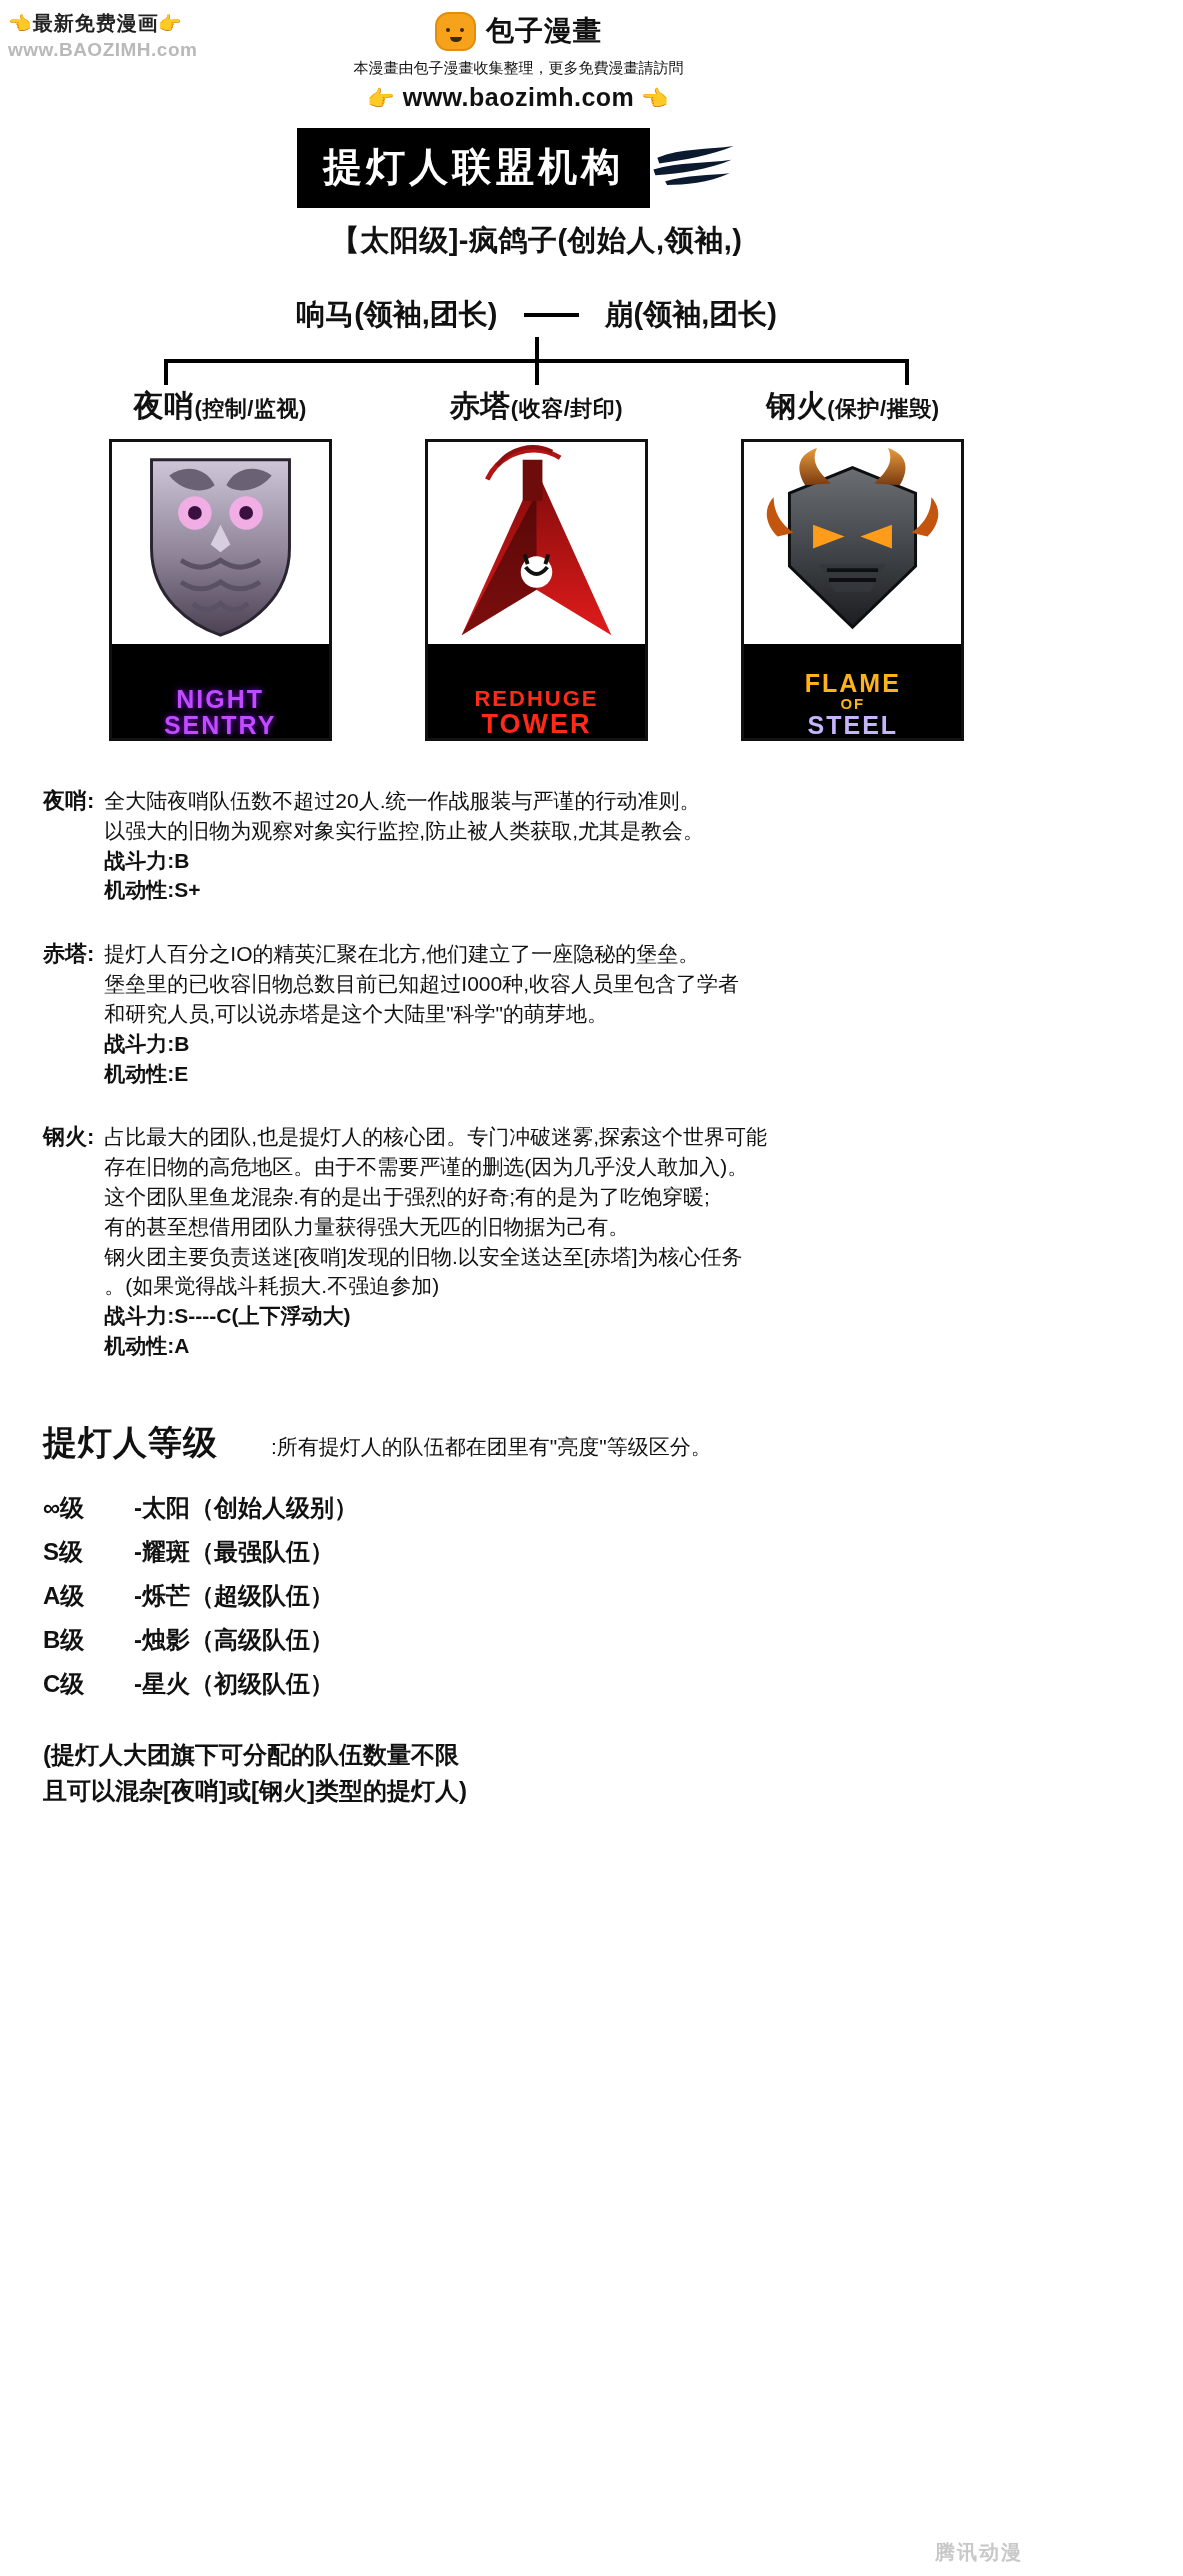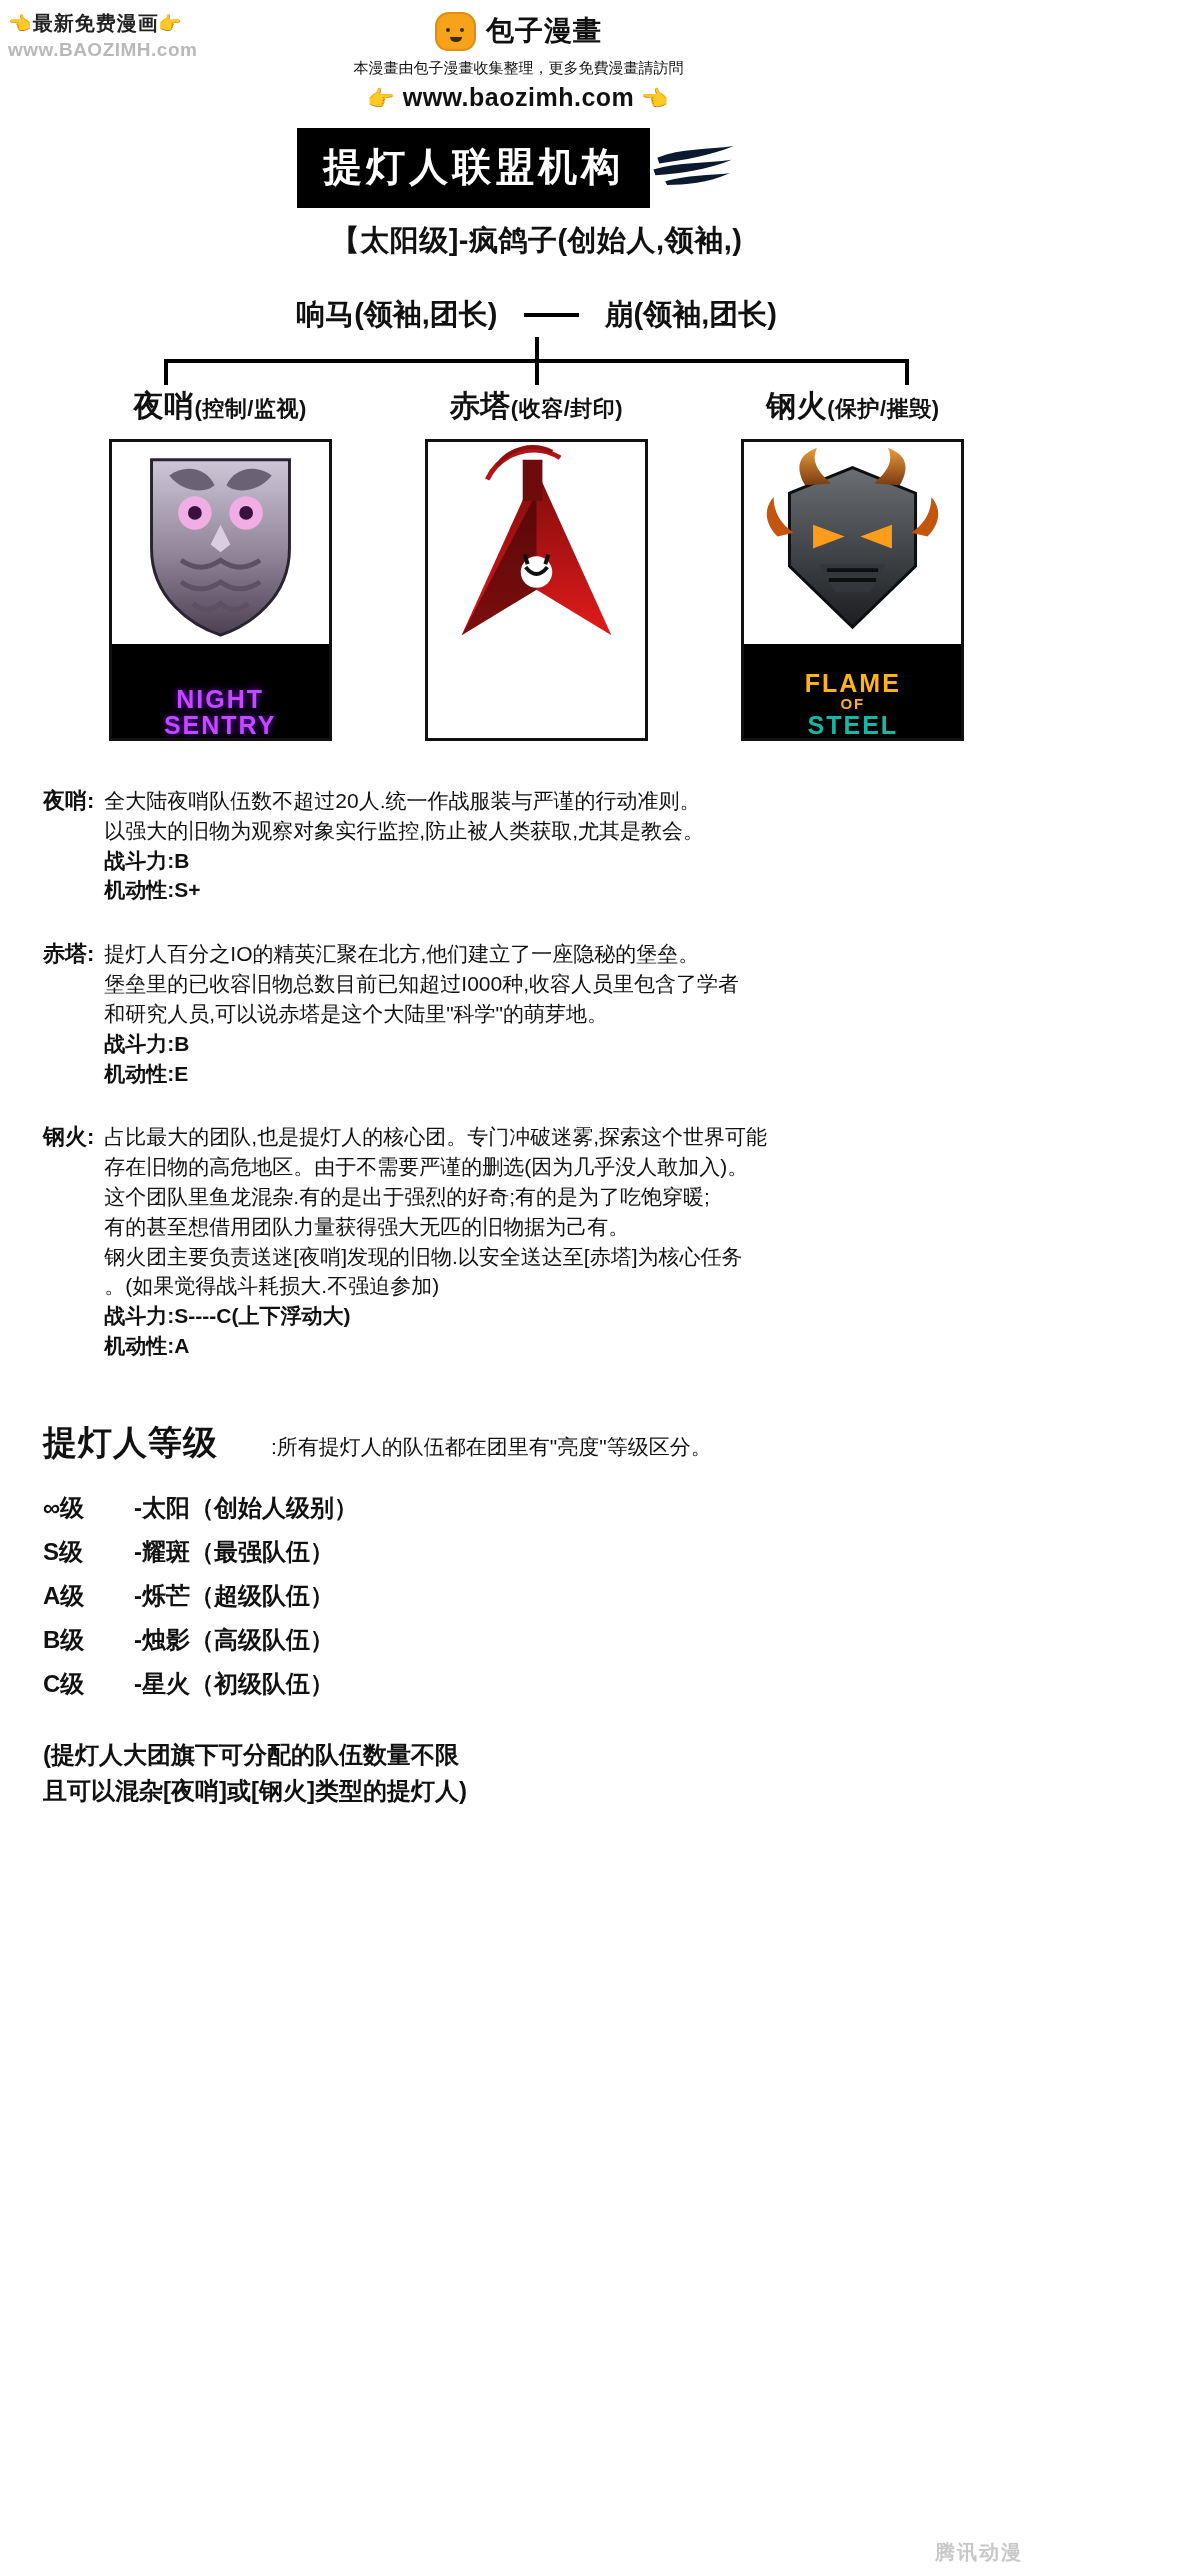--- a/index.html
+++ b/index.html
@@ -90,21 +90,21 @@
   .emblem .name{
     position:absolute;left:0;right:0;bottom:0;height:94px;background:#000;
     display:flex;flex-direction:column;align-items:center;justify-content:flex-end;
     font-weight:bold;letter-spacing:2px;line-height:1.05;
   }
   .nm-night{color:#c04bff;font-size:25px;text-shadow:0 0 6px #7a00d0;}
   .nm-red1{color:#ff2a1a;font-size:22px;}
   .nm-red2{color:#ff2a1a;font-size:27px;}
   .nm-fl1{color:#ffb21a;font-size:25px;}
   .nm-fl2{color:#ffb21a;font-size:15px;}
-  .nm-fl3{color:#14b8a6;font-size:25px;}
+  .nm-fl3{color:#c4b5fd;font-size:25px;}
 
   
   .desc-block{margin:0 0 0 0;padding:0 39px 0 43px;}
   .desc{display:flex;margin-top:34px;}
   .desc .label{font-size:22px;font-weight:bold;white-space:nowrap;padding-right:10px;}
   .desc .body{font-size:21px;line-height:1.42;}
   .desc .body .stat{font-weight:bold;}
   .desc-first{margin-top:45px;}
 
   
@@ -228,20 +228,24 @@
               </defs>
               <path d="M110 28 L186 196 L110 150 L34 196 Z" fill="url(#twg)"></path>
               <path d="M110 52 L110 150 L34 196 Z" fill="#2b0303" opacity="0.55"></path>
               <path d="M96 18 L116 18 L116 60 L96 60 Z" fill="#6e0b0b"></path>
               <path d="M60 38 a52 52 0 0 1 74 -22" stroke="#b31414" stroke-width="5" fill="none"></path>
               <path d="M70 24 a44 44 0 0 1 56 -14" stroke="#8d0f0f" stroke-width="4" fill="none"></path>
               <circle cx="110" cy="132" r="16" fill="#fff"></circle>
               <path d="M99 127 q11 14 22 0" stroke="#111" stroke-width="4" fill="none"></path>
               <path d="M101 124 l-3 -10 M119 124 l3 -10" stroke="#111" stroke-width="4" fill="none"></path>
             </svg>
+          </div>
+          <div class="name">
+            <span class="nm-red1">REDHUGE</span>
+            <span class="nm-red2">TOWER</span>
           </div>
         </div>
       </div>
 
       <div class="org">
         <div class="org-title">
           <span>钢火</span><span class="small">(保护/摧毁)</span>
         </div>
         <div class="emblem">
           <div class="art">

